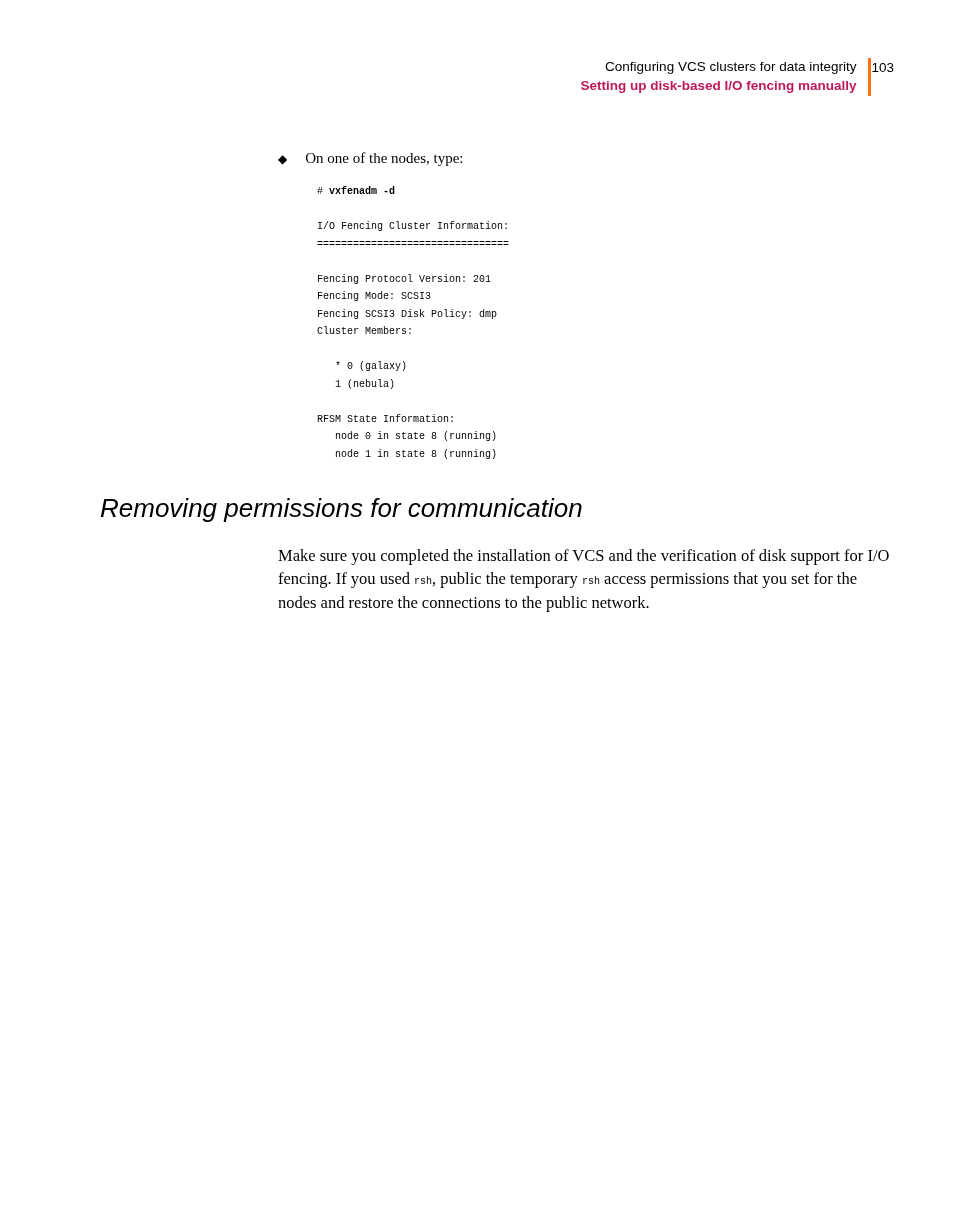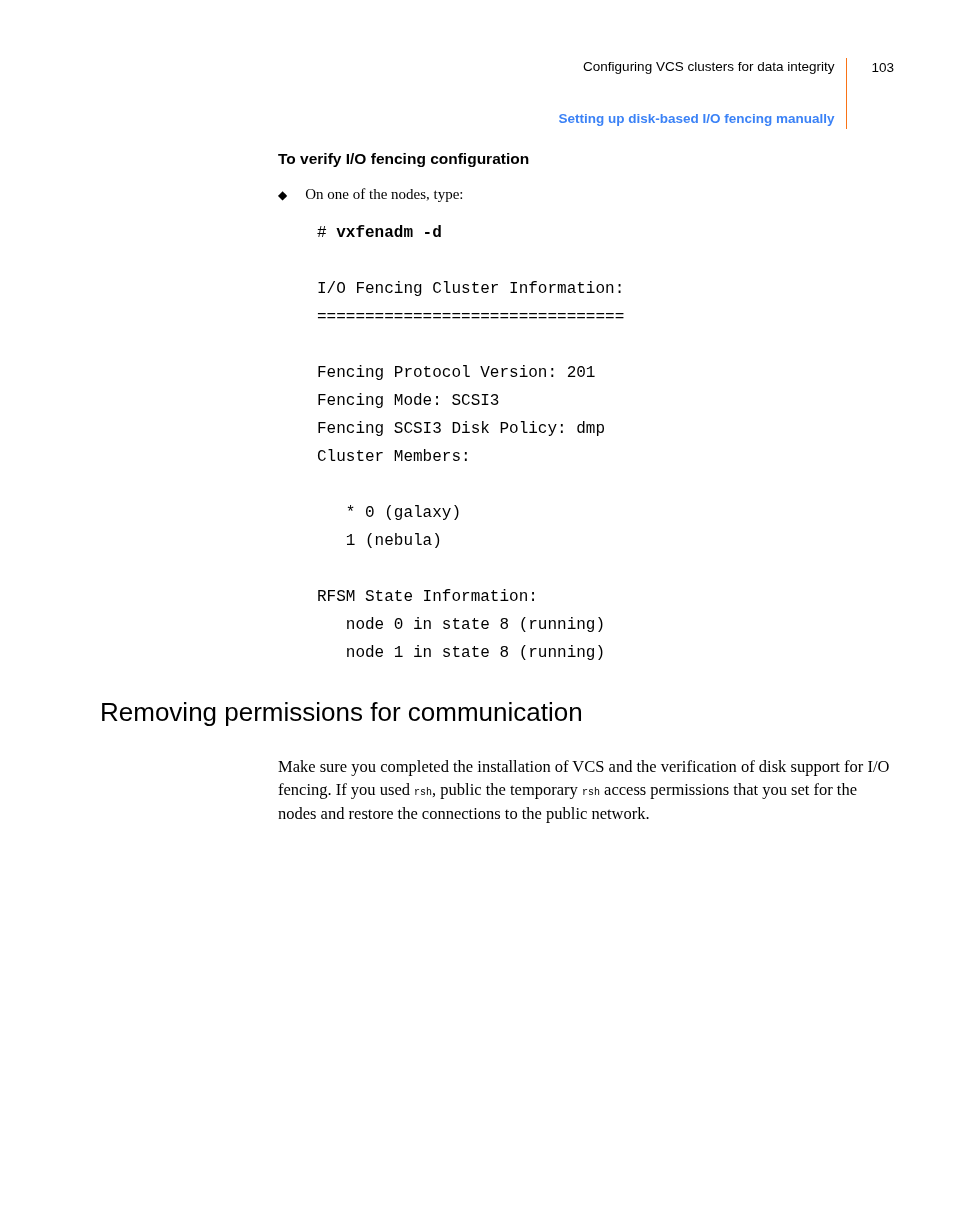--- a/index.html
+++ b/index.html
@@ -18,41 +18,40 @@
     .page-header {
       position: absolute;
       top: 58px;
       right: 60px;
       text-align: right;
       display: flex;
       align-items: stretch;
     }
     .header-text {
       padding-right: 12px;
-      border-right: 1px solid #f97316;
+      border-right: 3px solid #f97316;
       text-align: right;
     }
     .header-line1 {
       font-family: Arial, Helvetica, sans-serif;
       font-size: 13.5px;
       color: #000;
       line-height: 1.4;
     }
     .header-line2 {
       font-family: Arial, Helvetica, sans-serif;
       font-size: 13.5px;
       font-weight: bold;
-      color: #3b82f6;
+      color: #be185d;
       line-height: 1.4;
-      margin-top: 33px;
     }
     .page-number {
       font-family: Arial, Helvetica, sans-serif;
       font-size: 13.5px;
-      padding-left: 24px;
+      padding-left: 0;
       display: flex;
       align-items: flex-start;
       padding-top: 2px;
     }
     .content {
       position: absolute;
       top: 150px;
       left: 100px;
       right: 60px;
     }
@@ -75,37 +74,38 @@
       margin-right: 18px;
       margin-top: 2px;
     }
     .bullet-text {
       font-family: Georgia, 'Times New Roman', serif;
       font-size: 15px;
       color: #000;
     }
     .code-block {
       font-family: 'Courier New', Courier, monospace;
-      font-size: 16px;
+      font-size: 10px;
       color: #000;
       margin-left: 217px;
       line-height: 1.75;
       white-space: pre;
       margin-bottom: 30px;
     }
     .code-bold {
       font-weight: bold;
     }
     .h2-title {
       font-family: Arial, Helvetica, sans-serif;
       font-size: 26px;
       font-weight: normal;
       color: #000;
-      margin-bottom: 27px;
+      margin-bottom: 20px;
       margin-left: 0;
+      font-style: italic;
     }
     .body-para {
       font-family: Georgia, 'Times New Roman', serif;
       font-size: 16.5px;
       color: #000;
       line-height: 1.42;
       margin-left: 178px;
       margin-bottom: 14px;
     }
     .inline-mono {
@@ -119,21 +119,20 @@
 <div class="page-header">
   <div class="header-text">
     <div class="header-line1">Configuring VCS clusters for data integrity</div>
     <div class="header-line2">Setting up disk-based I/O fencing manually</div>
   </div>
   <div class="page-number">103</div>
 </div>
 
 <div class="content">
 
-  <div class="section-title">To verify I/O fencing configuration</div>
 
   <div class="bullet-line">
     <span class="bullet-icon">◆</span>
     <span class="bullet-text">On one of the nodes, type:</span>
   </div>
 
   <div class="code-block"><span># </span><span class="code-bold">vxfenadm -d</span><span>
 
 I/O Fencing Cluster Information:
 ================================

